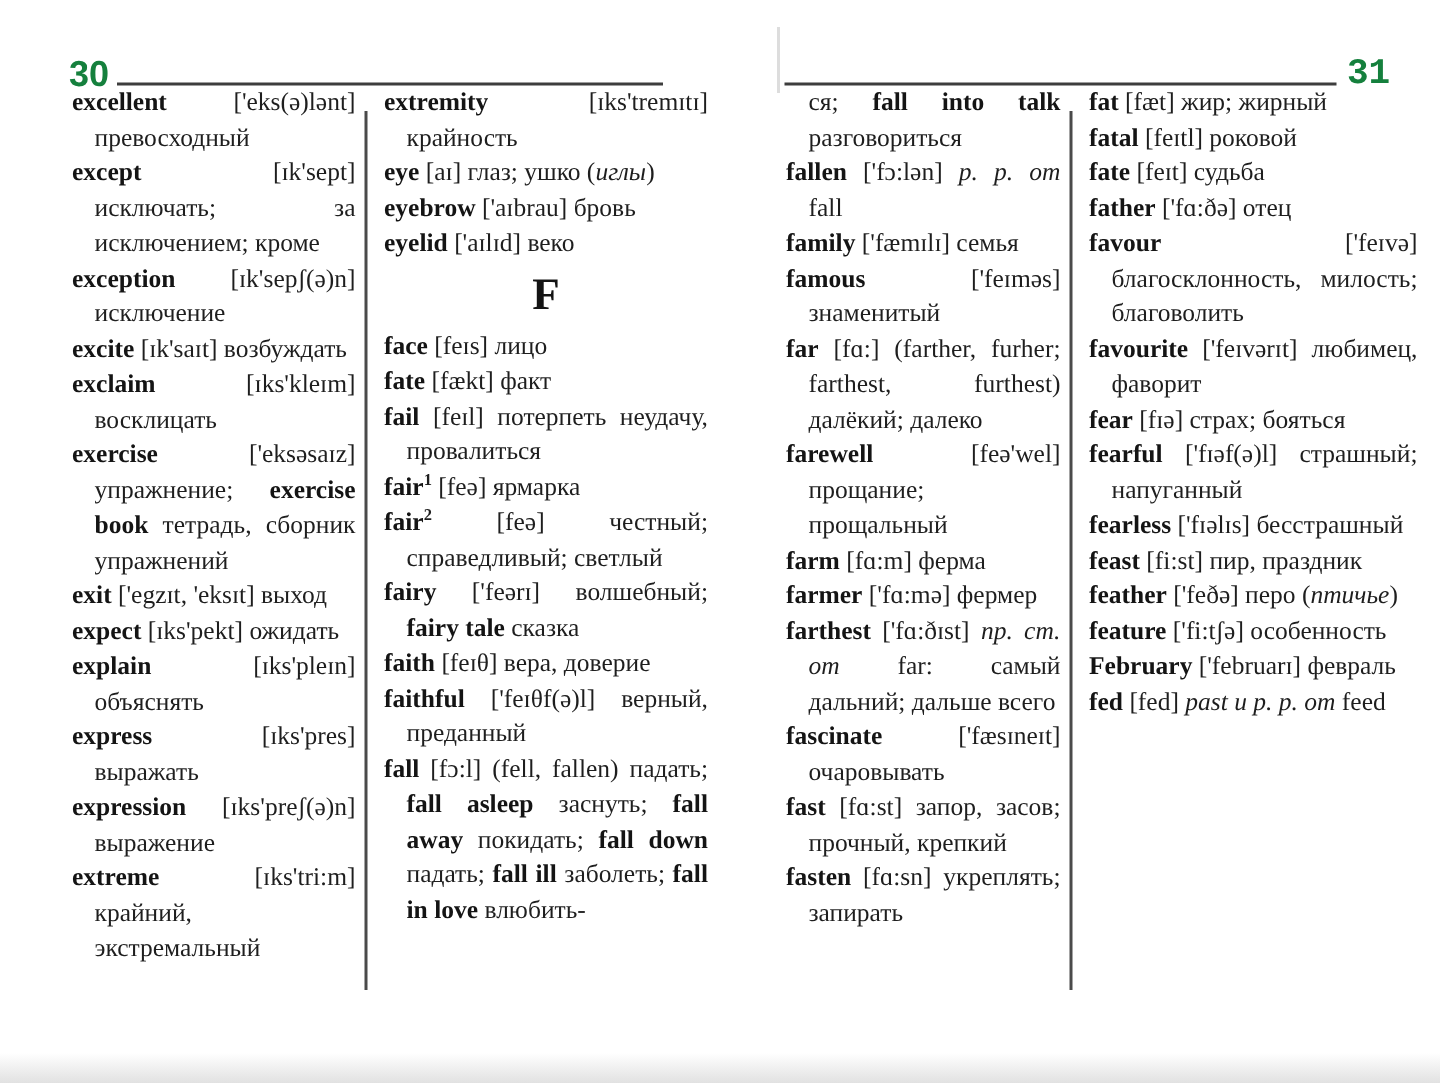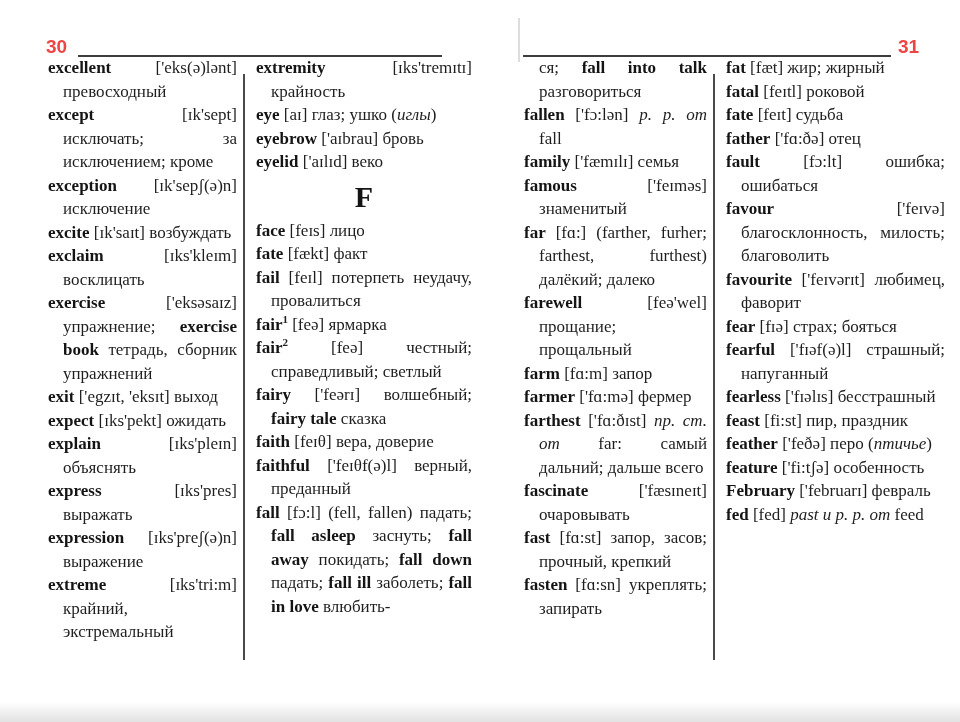--- a/index.html
+++ b/index.html
@@ -10,25 +10,25 @@
     color: #1e1e1e;
     overflow: hidden;
     position: relative;
   }
   .canvas { position: absolute; inset: 0; }
 
   .page-num {
     position: absolute;
     font-family: "Liberation Sans", sans-serif;
     font-weight: bold;
-    font-size: 19px;
-    color: #ef4444;
+    font-size: 24px;
+    color: #15803d;
   }
   .page-num.pn-left  { left: 46px;  top: 36px; }
-  .page-num.pn-right { left: 898px; top: 36px; }
+  .page-num.pn-right { left: 898px; top: 36px; font-family: Liberation Mono, monospace; }
 
   .header-rule {
     position: absolute;
     height: 2px;
     background: #3d3d3d;
     top: 55px;
   }
   .rule-left  { left: 78px;  width: 364px; }
   .rule-right { left: 523px; width: 368px; }
 
@@ -134,34 +134,33 @@
   <div>
     <div class="header-rule rule-right"></div>
     <div class="page-num pn-right">31</div>
     <div class="col col-3">
         <p class="entry cont"><span>ся; </span><b>fall into talk</b><span> разговориться</span></p>
         <p class="entry"><b>fallen</b><span> ['fɔ:lən] </span><i>p. p. от</i><span> fall</span></p>
         <p class="entry"><b>family</b><span> ['fæmɪlɪ] семья</span></p>
         <p class="entry"><b>famous</b><span> ['feɪməs] знаменитый</span></p>
         <p class="entry"><b>far</b><span> [fɑ:] (farther, furher; farthest, furthest) далёкий; далеко</span></p>
         <p class="entry"><b>farewell</b><span> [feə'wel] прощание; прощальный</span></p>
-        <p class="entry"><b>farm</b><span> [fɑ:m] запор</span></p>
+        <p class="entry"><b>farm</b><span> [fɑ:m] ферма</span></p>
         <p class="entry"><b>farmer</b><span> ['fɑ:mə] фермер</span></p>
         <p class="entry"><b>farthest</b><span> ['fɑ:ðɪst] </span><i>пр. ст. от</i><span> far: самый дальний; дальше всего</span></p>
         <p class="entry"><b>fascinate</b><span> ['fæsɪneɪt] очаровывать</span></p>
         <p class="entry"><b>fast</b><span> [fɑ:st] запор, засов; прочный, крепкий</span></p>
         <p class="entry"><b>fasten</b><span> [fɑ:sn] укреплять; запирать</span></p>
       </div>
     <div class="vdivider vd-right"></div>
     <div class="col col-4">
         <p class="entry"><b>fat</b><span> [fæt] жир; жирный</span></p>
         <p class="entry"><b>fatal</b><span> [feɪtl] роковой</span></p>
         <p class="entry"><b>fate</b><span> [feɪt] судьба</span></p>
         <p class="entry"><b>father</b><span> ['fɑ:ðə] отец</span></p>
-        <p class="entry"><b>fault</b><span> [fɔ:lt] ошибка; ошибаться</span></p>
         <p class="entry"><b>favour</b><span> ['feɪvə] благосклонность, милость; благоволить</span></p>
         <p class="entry"><b>favourite</b><span> ['feɪvərɪt] любимец, фаворит</span></p>
         <p class="entry"><b>fear</b><span> [fɪə] страх; бояться</span></p>
         <p class="entry"><b>fearful</b><span> ['fɪəf(ə)l] страшный; напуганный</span></p>
         <p class="entry"><b>fearless</b><span> ['fɪəlɪs] бесстрашный</span></p>
         <p class="entry"><b>feast</b><span> [fi:st] пир, праздник</span></p>
         <p class="entry"><b>feather</b><span> ['feðə] перо (</span><i>птичье</i><span>)</span></p>
         <p class="entry"><b>feature</b><span> ['fi:tʃə] особенность</span></p>
         <p class="entry"><b>February</b><span> ['februarɪ] февраль</span></p>
         <p class="entry"><b>fed</b><span> [fed] </span><i>past и p. p. от</i><span> feed</span></p>

